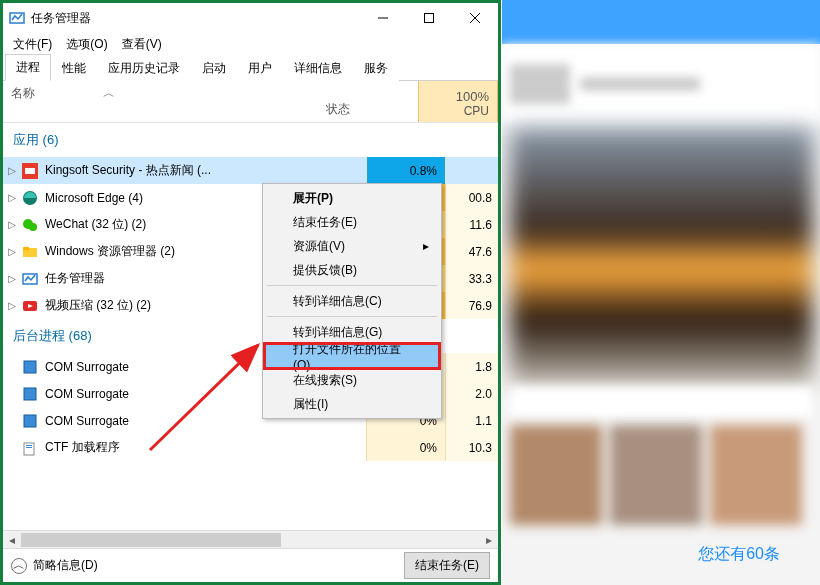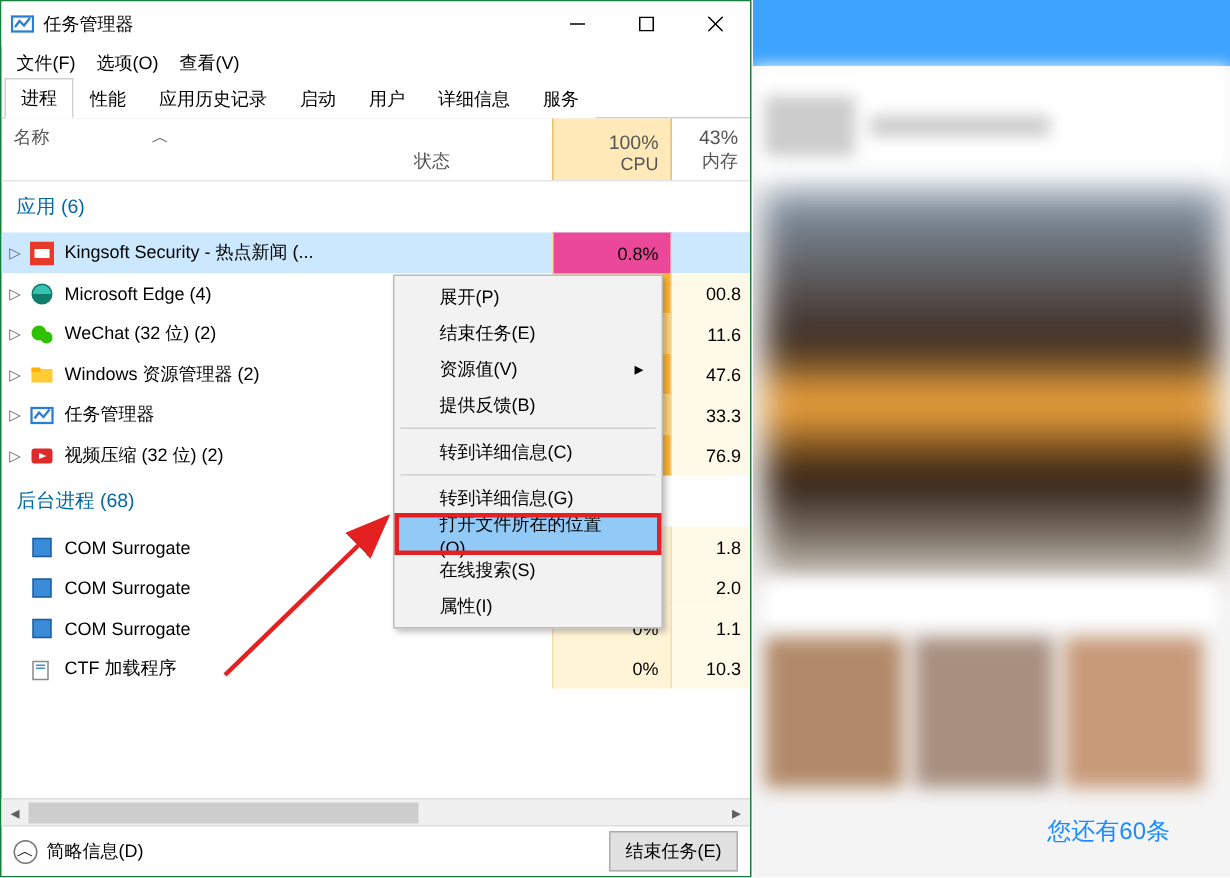--- a/index.html
+++ b/index.html
@@ -1,17 +1,17 @@
 <!DOCTYPE html>
 <html><head>
 <meta charset="utf-8">
 <style>
 *{box-sizing:border-box;margin:0;padding:0;font-family:"Microsoft YaHei","Segoe UI",sans-serif;font-size:12px}
 body{background:#fff;width:820px;height:585px;overflow:hidden;position:relative}
-.window{position:absolute;left:0;top:0;width:501px;height:585px;border:1px solid #15803d;background:#fff;display:flex;flex-direction:column}
+.window{position:absolute;left:0;top:0;width:501px;height:585px;border:3px solid #15803d;background:#fff;display:flex;flex-direction:column}
 .titlebar{height:30px;display:flex;align-items:center;padding-left:6px;background:#fff}
 .title-icon{width:16px;height:16px;margin-right:6px}
 .title-text{flex:1;font-size:12px}
 .winbtns{display:flex}
 .winbtn{width:46px;height:30px;display:flex;align-items:center;justify-content:center;color:#333}
 .menubar{height:22px;display:flex;align-items:center;padding-left:4px;gap:2px}
 .menuitem{padding:2px 6px}
 .tabbar{height:26px;display:flex;align-items:flex-end;border-bottom:1px solid #d0d0d0;padding-left:2px;gap:0}
 .tab{padding:4px 10px;border:1px solid transparent;border-bottom:none;position:relative;top:1px;background:#fff}
 .tab.active{border-color:#d0d0d0;border-bottom:1px solid #fff}
@@ -28,25 +28,25 @@
 .row{height:27px;display:flex;align-items:center}
 .row .exp{width:18px;text-align:center;color:#666;font-size:10px}
 .row .icn{width:18px;height:18px;margin-right:6px;display:flex;align-items:center;justify-content:center}
 .row .nm{flex:1;white-space:nowrap;overflow:hidden;text-overflow:ellipsis}
 .row .st{width:100px}
 .row .c-cpu{width:80px;text-align:right;padding-right:8px;background:#fff4d6;height:100%;display:flex;align-items:center;justify-content:flex-end;border-left:1px solid #f0e0b0;border-right:1px solid #f0e0b0}
 .row .c-cpu.hi{background:#ffb838;color:#fff}
 .row .c-cpu.md{background:#ffd37a}
 .row .c-mem{width:52px;text-align:right;padding-right:6px;background:#fff9e8;height:100%;display:flex;align-items:center;justify-content:flex-end;overflow:hidden}
 .row.sel{background:#cce8ff}
-.row.sel .c-cpu{background:#ec4899}
+.row.sel .c-cpu{background:#0ea5e9}
 .row.sel .c-mem{background:#cce8ff}
 .ctxmenu{position:absolute;left:262px;top:183px;width:180px;background:#f2f2f2;border:1px solid #bcbcbc;box-shadow:2px 2px 4px rgba(0,0,0,.25);padding:2px}
 .ctxitem{height:24px;display:flex;align-items:center;padding:0 28px;position:relative}
-.ctxitem.bold{font-weight:normal}
+.ctxitem.bold{font-weight:bold}
 .ctxitem .arr{position:absolute;right:10px}
 .ctxsep{height:1px;background:#d0d0d0;margin:3px 2px}
 .ctxitem.hl{background:#91c9f7;outline:3px solid #e52020;outline-offset:-1px}
 .scrollbar-h{height:18px;background:#f0f0f0;border-top:1px solid #dcdcdc;display:flex;align-items:center}
 .sb-btn{width:18px;height:18px;display:flex;align-items:center;justify-content:center;color:#606060}
 .sb-track{flex:1;height:18px;position:relative}
 .sb-thumb{position:absolute;left:0;top:2px;height:14px;width:260px;background:#cdcdcd}
 .footer{height:34px;border-top:1px solid #dcdcdc;display:flex;align-items:center;padding:0 8px}
 .footer .collapse{display:flex;align-items:center;gap:6px;flex:1}
 .footer .endbtn{border:1px solid #adadad;background:#e1e1e1;padding:4px 10px}
@@ -111,24 +111,20 @@
     <div class="col-name">
         <span class="hdr">名称</span>
       </div>
     <div class="col-status">
         <span class="hdr">状态</span>
       </div>
     <div class="col-cpu">
         <span class="pct">100%</span>
         <span class="hdr">CPU</span>
       </div>
-    <div class="col-mem">
-        <span class="pct">43%</span>
-        <span class="hdr">内存</span>
-      </div>
   </div>
 
   <div class="rows">
     <div class="section">应用 (6)</div>
 
     <div class="row sel">
       <span class="exp">▷</span>
       <span class="icn">
           <svg width="16" height="16">
             <rect width="16" height="16" fill="#e83a2a"></rect>

